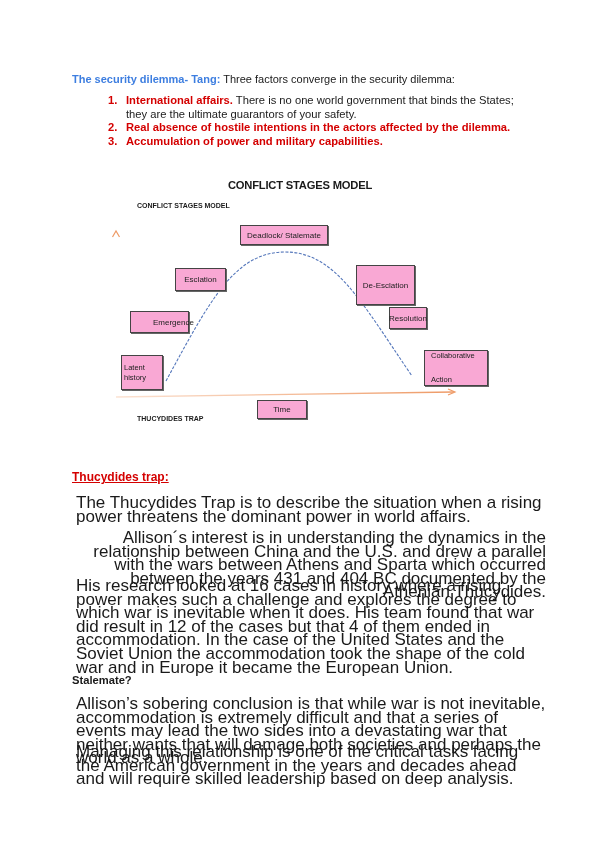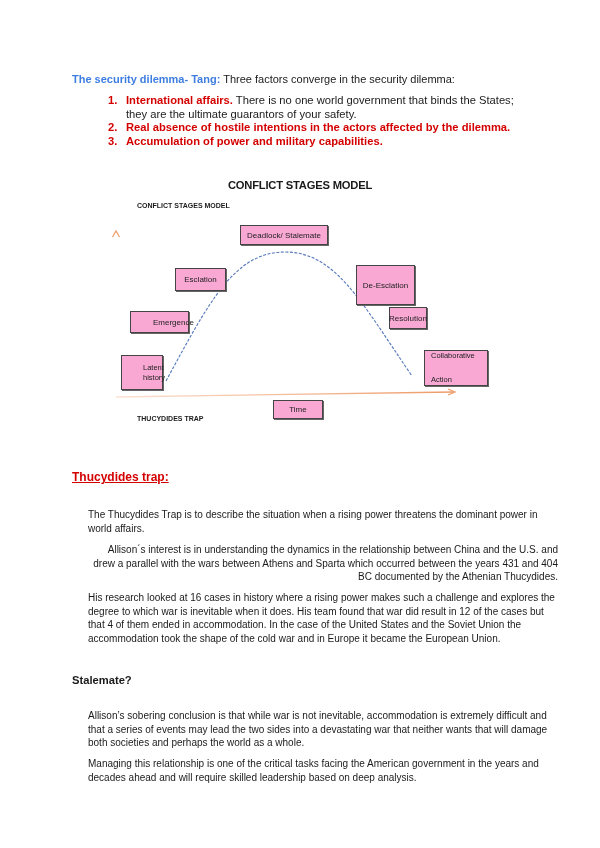--- a/index.html
+++ b/index.html
@@ -24,21 +24,21 @@
     .diagram-svg { position: absolute; left: 0; top: 0; }
 
     .stage-box { position: absolute; box-sizing: border-box; background: #f9a8d4;
                  border: 1px solid #444; font-size: 8px; color: #222;
                  display: flex; align-items: center; justify-content: center;
                  box-shadow: 1px 1px 0 #666; text-align: right; line-height: 11px; }
     .stage-box.left { justify-content: flex-start; padding-left: 22px; }
 
     .section-heading { position: absolute; left: 72px; top: 470px; font-size: 12px;
                        font-weight: bold; color: #d40000; text-decoration: underline; }
-    .para { position: absolute; left: 72px; width: 470px; font-size: 10px; line-height: 13.6px; margin: 16px; }
+    .para { position: absolute; left: 72px; width: 470px; font-size: 17px; line-height: 13.6px; margin: 4px; }
     .conclusion-heading { position: absolute; left: 72px; top: 674px; font-size: 11.2px; font-weight: bold; }
   </style>
 </head>
 <body>
 
 <div class="page">
 
   <div class="intro">
     <span class="title">The security dilemma- Tang:</span><span> Three factors converge in the security dilemma:</span>
   </div>
@@ -76,34 +76,34 @@
 
     <line x1="116" y1="397" x2="116" y2="232" stroke="url(#yaxisGrad)" stroke-width="1.3"></line>
     <polyline points="112.5,237 116,231 119.5,237" fill="none" stroke="#ee9a66" stroke-width="1.2"></polyline>
 
     <line x1="116" y1="397" x2="454" y2="392" stroke="url(#xaxisGrad)" stroke-width="1.3"></line>
     <polyline points="448,389 455,392 448,395" fill="none" stroke="#ee9a66" stroke-width="1.2"></polyline>
 
     <path d="M166,381 C210,300 235,252 285,252 C335,252 360,300 412,376" fill="none" stroke="#5577bb" stroke-width="1.1" stroke-dasharray="3,1.5"></path>
   </svg>
 
-  <div class="stage-box" style="left:121px; top:355px; width:42px; height:35px; flex-direction:column; align-items:flex-start; padding-left:21px; font-size:7.5px; line-height:10px;">
+  <div class="stage-box" style="left:121px; top:355px; width:42px; height:35px; flex-direction:column; align-items:flex-start; padding-left:2px; font-size:7.5px; line-height:10px;">
     <span>Latent</span>
     <span>history</span>
   </div>
   <div class="stage-box left" style="left:130px; top:311px; width:59px; height:22px;">Emergence</div>
   <div class="stage-box" style="left:151px; top:268px; width:51px; height:23px;margin-left:24px;">Esclation</div>
   <div class="stage-box" style="left:240px; top:225px; width:88px; height:20px;">Deadlock/ Stalemate</div>
   <div class="stage-box" style="left:356px; top:265px; width:59px; height:40px;">De-Esclation</div>
   <div class="stage-box" style="left:389px; top:307px; width:38px; height:22px;">Resolution</div>
   <div class="stage-box" style="left:424px; top:350px; width:64px; height:36px; flex-direction:column; align-items:flex-start; padding-left:6px; font-size:7.5px; line-height:10px;gap:14px;">
     <span>Collaborative</span>
     <span>Action</span>
   </div>
-  <div class="stage-box" style="left:273px; top:400px; width:50px; height:19px;">Time</div>
+  <div class="stage-box" style="left:257px; top:400px; width:50px; height:19px;">Time</div>
 
   <div class="diagram-footer">THUCYDIDES TRAP</div>
 
   <div class="section-heading">Thucydides trap:</div>
   <p class="para" style="top:492px;">The Thucydides Trap is to describe the situation when a rising power threatens the dominant power in world affairs.</p>
   <p class="para" style="top:527px;text-align:right;">Allison´s interest is in understanding the dynamics in the relationship between China and the U.S. and drew a parallel with the wars between Athens and Sparta which occurred between the years 431 and 404 BC documented by the Athenian Thucydides.</p>
   <p class="para" style="top:575px;">His research looked at 16 cases in history where a rising power makes such a challenge and explores the degree to which war is inevitable when it does. His team found that war did result in 12 of the cases but that 4 of them ended in accommodation. In the case of the United States and the Soviet Union the accommodation took the shape of the cold war and in Europe it became the European Union.</p>
 
   <div class="conclusion-heading">Stalemate?</div>
   <p class="para" style="top:693px;">Allison’s sobering conclusion is that while war is not inevitable, accommodation is extremely difficult and that a series of events may lead the two sides into a devastating war that neither wants that will damage both societies and perhaps the world as a whole.</p>

